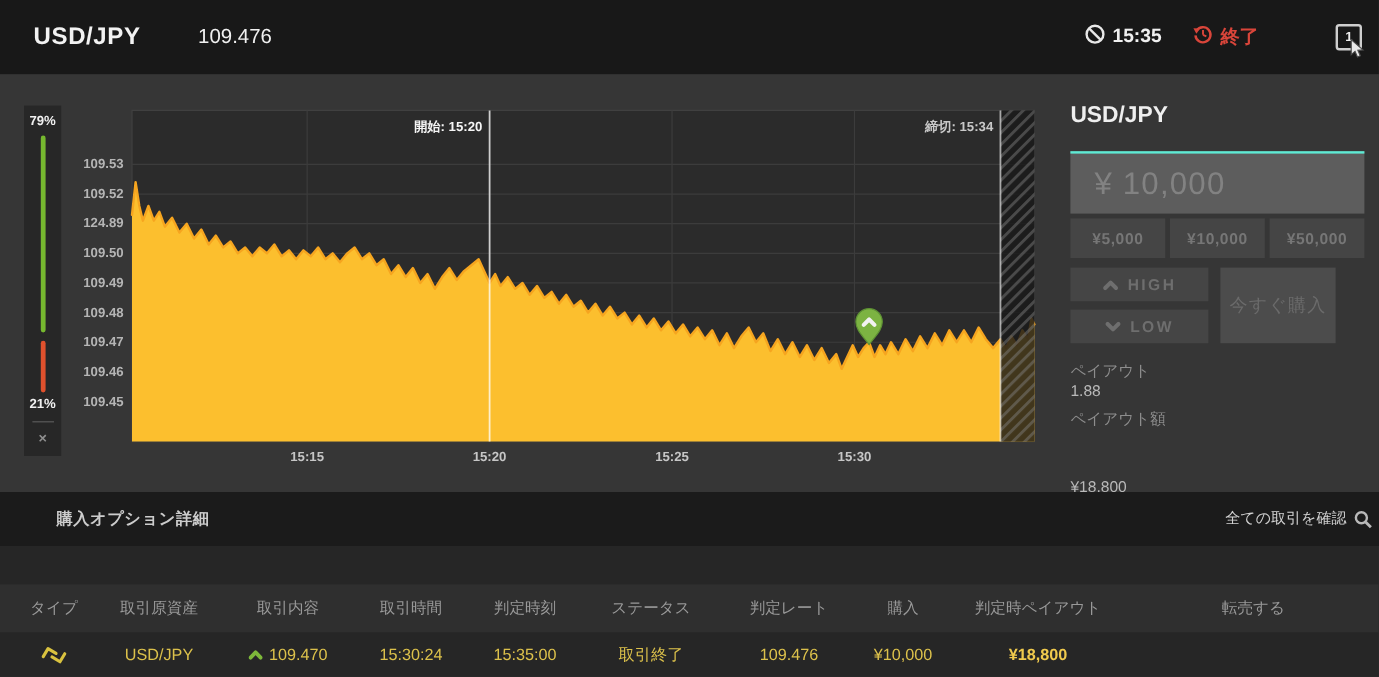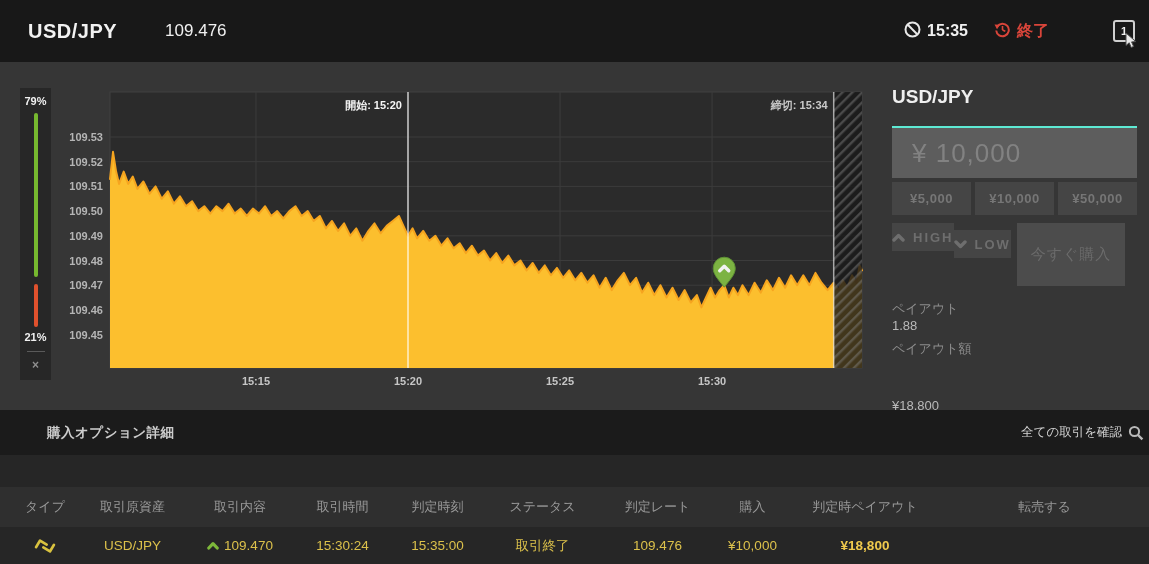--- a/index.html
+++ b/index.html
@@ -33,26 +33,26 @@
   .gauge .close-x{color:#8f8f8f;font-size:12px;font-weight:bold;margin-bottom:8px;cursor:pointer;}
   .panel{position:absolute;left:892px;top:24px;width:245px;}
   .panel-title{color:#efefef;font-size:19px;font-weight:bold;margin-bottom:18px;}
   .amount-box{height:50px;background:#5d5d5d;border-top:2px solid #5eead4;display:flex;align-items:center;}
   .amount-box span{color:#828282;font-size:26px;margin-left:20px;letter-spacing:1px;}
   .presets{display:flex;margin-top:4px;}
   .preset{flex:1;height:33px;background:#454545;color:#767676;font-size:13px;font-weight:bold;
     letter-spacing:.5px;display:flex;align-items:center;justify-content:center;margin-right:4px;}
   .preset:last-child{margin-right:0;}
   .hl-row{display:flex;margin-top:8px;}
-  .hl-col{width:115px;display:flex;flex-direction:row;}
+  .hl-col{width:115px;display:flex;flex-direction:column;}
   .hl-btn{height:28px;background:#454545;color:#6e6e6e;font-size:13px;font-weight:bold;letter-spacing:2px;
     display:flex;align-items:center;justify-content:center;}
   .hl-btn + .hl-btn{margin-top:7px;}
   .hl-btn svg{margin-right:8px;}
-  .buy-btn{margin-left:10px;width:108px;height:63px;background:#4c4c4c;color:#6b6b6b;font-size:15px;
+  .buy-btn{margin-left:10px;width:96px;height:63px;background:#4c4c4c;color:#6b6b6b;font-size:15px;
     display:flex;align-items:center;justify-content:center;letter-spacing:1px;}
   .payout-row{display:flex;justify-content:space-between;margin-top:14px;flex-direction:column;}
   .payout-row.second{margin-top:7px;gap:40px;}
   .payout-label{color:#8d8d8d;font-size:13px;}
   .payout-value{color:#b9b9b9;font-size:13px;}
   .bottom-header{position:absolute;left:0;top:410px;width:1149px;height:45px;background:#1b1b1b;
     display:flex;align-items:center;padding-left:19px;}
   .bh-title{color:#cccccc;font-size:13.5px;font-weight:bold;margin-left:28px;letter-spacing:.5px;}
   .bh-viewall{margin-left:auto;margin-right:24px;display:flex;align-items:center;color:#d2d2d2;font-size:12.5px;cursor:pointer;}
   .bh-viewall svg{margin-left:6px;}
@@ -133,21 +133,21 @@
       <line x1="407.99840000000006" y1="30" x2="407.99840000000006" y2="306" stroke="rgba(255,255,255,0.75)" stroke-width="1.5"></line>
       <line x1="833.7104" y1="30" x2="833.7104" y2="306" stroke="rgba(255,255,255,0.6)" stroke-width="1.5"></line>
       <g transform="translate(724.2416,225.20000000000562)">
         <path d="M0,0 C-7,-9 -11,-13 -11,-19 A11,11 0 1 1 11,-19 C11,-13 7,-9 0,0 Z" fill="#7cb342" stroke="#5e9134" stroke-width="1"></path>
         <path d="M-4.5,-16.5 L0,-21 L4.5,-16.5" fill="none" stroke="#f2f2f2" stroke-width="3.4" stroke-linecap="round" stroke-linejoin="round"></path>
       </g>
     </svg>
   <div id="chart-labels">
       <div class="ylab" style="left: 33px; top: 69px;">109.53</div>
       <div class="ylab" style="left: 33px; top: 93.7px;">109.52</div>
-      <div class="ylab" style="left: 33px; top: 118.4px;">109.51</div>
+      <div class="ylab" style="left: 33px; top: 118.4px;">124.89</div>
       <div class="ylab" style="left: 33px; top: 143.1px;">109.50</div>
       <div class="ylab" style="left: 33px; top: 167.8px;">109.49</div>
       <div class="ylab" style="left: 33px; top: 192.5px;">109.48</div>
       <div class="ylab" style="left: 33px; top: 217.2px;">109.47</div>
       <div class="ylab" style="left: 33px; top: 241.9px;">109.46</div>
       <div class="ylab" style="left: 33px; top: 266.6px;">109.45</div>
       <div class="xlab" style="left: 225.958px; top: 313px;">15:15</div>
       <div class="xlab" style="left: 377.998px; top: 313px;">15:20</div>
       <div class="xlab" style="left: 530.038px; top: 313px;">15:25</div>
       <div class="xlab" style="left: 682.078px; top: 313px;">15:30</div>

